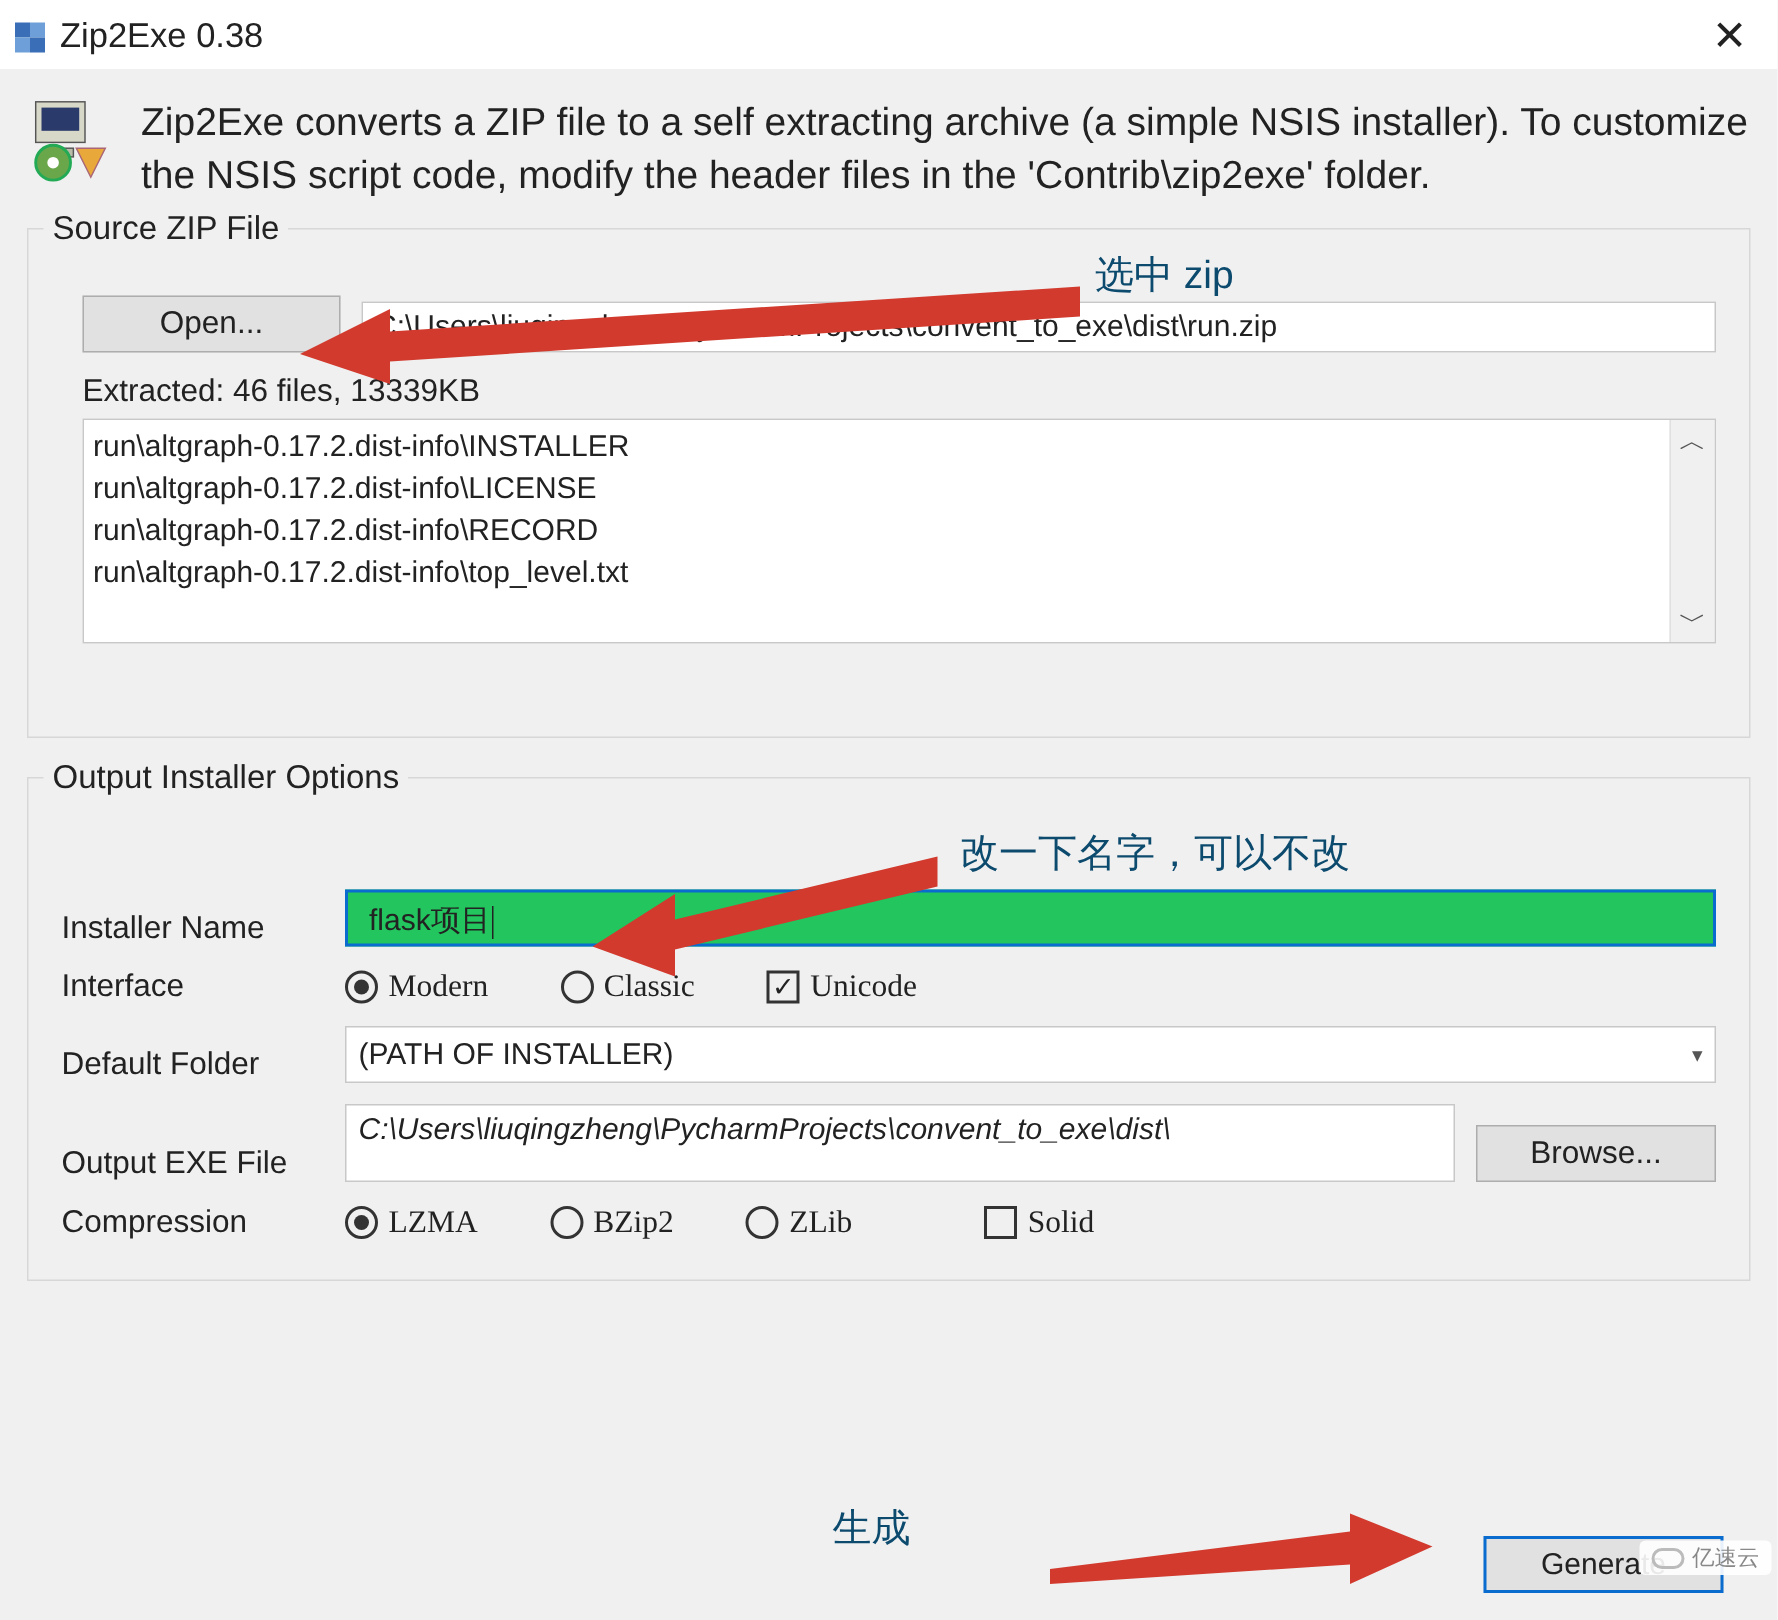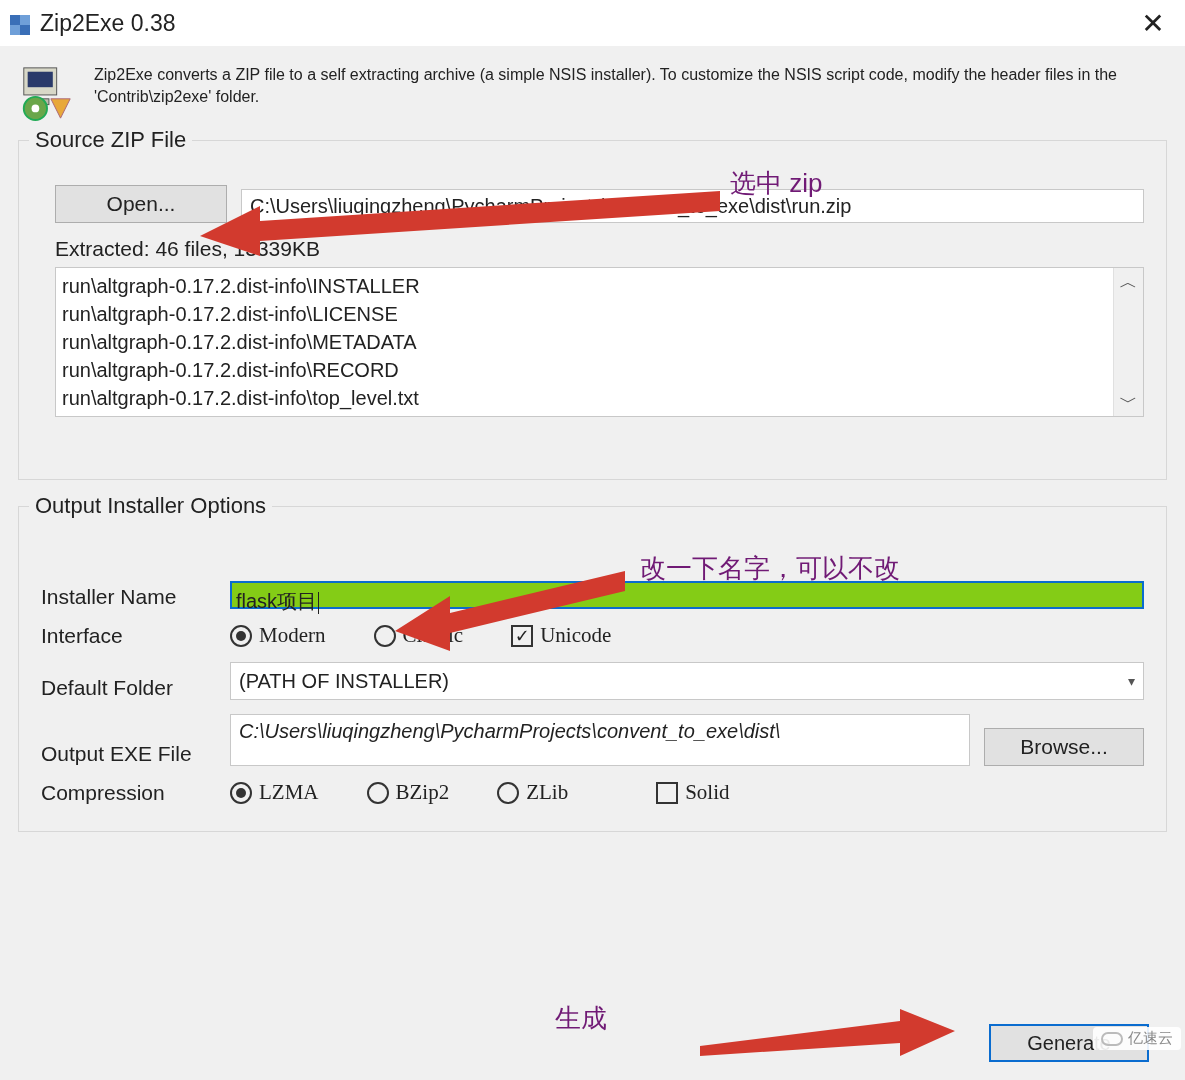--- a/index.html
+++ b/index.html
@@ -12,47 +12,47 @@
   .title-icon .sq { position:absolute; width:10px; height:10px; background:#3a6fb7; }
   .title-icon .sq.a{left:0;top:0;} .title-icon .sq.b{left:10px;top:0;background:#6f9fd8;}
   .title-icon .sq.c{left:0;top:10px;background:#6f9fd8;} .title-icon .sq.d{left:10px;top:10px;}
   .title-text { font-size:23px;}
   .close-x { width:44px; height:44px; display:flex; align-items:center; justify-content:center; font-size:28px; font-weight:300;}
   
   .body { position:absolute; left:0; right:0; top:46px; bottom:0; background:#f0f0f0; padding:18px 18px 0 18px;}
   .intro { display:flex; gap:18px; align-items:flex-start; margin-bottom:18px;}
   .bigicon { width:58px; height:58px; position:relative; flex:0 0 58px;}
   .bigicon svg { width:58px; height:58px; }
-  .intro-text { font-size:16px; line-height:1.35; color:#222;}
+  .intro-text { font-size:26px; line-height:1.35; color:#222;}
   
   .groupbox { border:1px solid #d7d7d7; background:#f0f0f0; position:relative; margin-bottom:26px; padding:44px 22px 18px 22px;}
   .groupbox .legend { position:absolute; top:-14px; left:10px; background:#f0f0f0; padding:0 6px; font-size:22px;}
   .row { display:flex; align-items:flex-end; gap:14px; margin-bottom:14px;}
   .btn { background:#e1e1e1; border:1px solid #adadad; padding:6px 0; width:172px; text-align:center; font-size:21px; cursor:default;}
   .btn.small { width:160px;}
   .readonly { flex:1; border:1px solid #c8c8c8; background:#fff; padding:5px 8px; font-size:20px; color:#222; height:34px; overflow:hidden;}
   .subheader { font-size:21px; margin:8px 0 6px 0;}
   .listbox { border:1px solid #c8c8c8; background:#fff; height:150px; position:relative; overflow:hidden;}
   .listbox .inner { padding:4px 6px; font-size:20px; line-height:1.4; overflow:hidden; height:100%;}
   .listbox .scroll { position:absolute; right:0; top:0; width:30px; height:100%; background:#f0f0f0; border-left:1px solid #e0e0e0; display:flex; flex-direction:column; justify-content:space-between; align-items:center;}
   .listbox .scroll .arrow { font-size:18px; color:#555; padding:2px 0;}
   
   .label-col { width:175px; font-size:21px;}
-  .text-input { flex:1; border:2px solid #0a6ccf; background:#84cc16; padding:5px 4px; font-size:20px; height:28px;}
+  .text-input { flex:1; border:2px solid #0a6ccf; background:#22c55e; padding:5px 14px; font-size:20px; height:38px;}
   .cursor { display:inline-block; width:1px; height:22px; background:#222; vertical-align:middle; margin-left:1px;}
   .radio, .checkbox { display:flex; align-items:center; gap:7px; font-size:21px; margin-right:34px;font-family:Liberation Serif, serif;}
   .rcirc { width:22px; height:22px; border:2px solid #333; border-radius:50%; display:flex; align-items:center; justify-content:center;}
   .rcirc .dot { width:10px; height:10px; background:#333; border-radius:50%;}
   .cbox { width:22px; height:22px; border:2px solid #333; display:flex; align-items:center; justify-content:center; font-size:18px; line-height:1;}
   .select { flex:1; border:1px solid #c8c8c8; background:#fff; padding:6px 8px; font-size:20px; height:38px; display:flex; align-items:center; justify-content:space-between;}
   .select .chev { font-size:14px; color:#555;}
   .outrow .readonly { height:38px;}
   .gen-btn { position:absolute; right:36px; bottom:18px; border:2px solid #0a6ccf; background:#e1e1e1; width:160px; height:38px; display:flex; align-items:center; justify-content:center; font-size:20px;}
   
-  .ann { position:absolute; font-size:26px; color:#701a75; font-family: "Microsoft YaHei", sans-serif; pointer-events:none;}
+  .ann { position:absolute; font-size:26px; color:#0c4a6e; font-family: "Microsoft YaHei", sans-serif; pointer-events:none;}
   .arrow-svg { position:absolute; pointer-events:none;}
   
   .watermark { position:absolute; right:4px; bottom:30px; background:rgba(255,255,255,0.9); border-radius:4px; padding:2px 8px; font-size:15px; color:#888; display:flex; align-items:center; gap:5px;}
   .watermark .cloud { width:22px; height:14px; border:2px solid #bbb; border-radius:10px; position:relative;}
 </style>
 </head>
 <body>
 
 <div class="window">
 
@@ -89,21 +89,20 @@
       <div class="legend">Source ZIP File</div>
       <div class="row">
         <div class="btn">Open...</div>
         <div class="readonly">C:\Users\liuqingzheng\PycharmProjects\convent_to_exe\dist\run.zip</div>
       </div>
       <div class="subheader">Extracted: 46 files, 13339KB</div>
       <div class="listbox">
         <div class="inner">
           <div>run\altgraph-0.17.2.dist-info\INSTALLER</div>
           <div>run\altgraph-0.17.2.dist-info\LICENSE</div>
-          <div>run\altgraph-0.17.2.dist-info\METADATA</div>
           <div>run\altgraph-0.17.2.dist-info\RECORD</div>
           <div>run\altgraph-0.17.2.dist-info\top_level.txt</div>
         </div>
         <div class="scroll">
           <div class="arrow">︿</div>
           <div class="arrow">﹀</div>
         </div>
       </div>
     </div>
 

